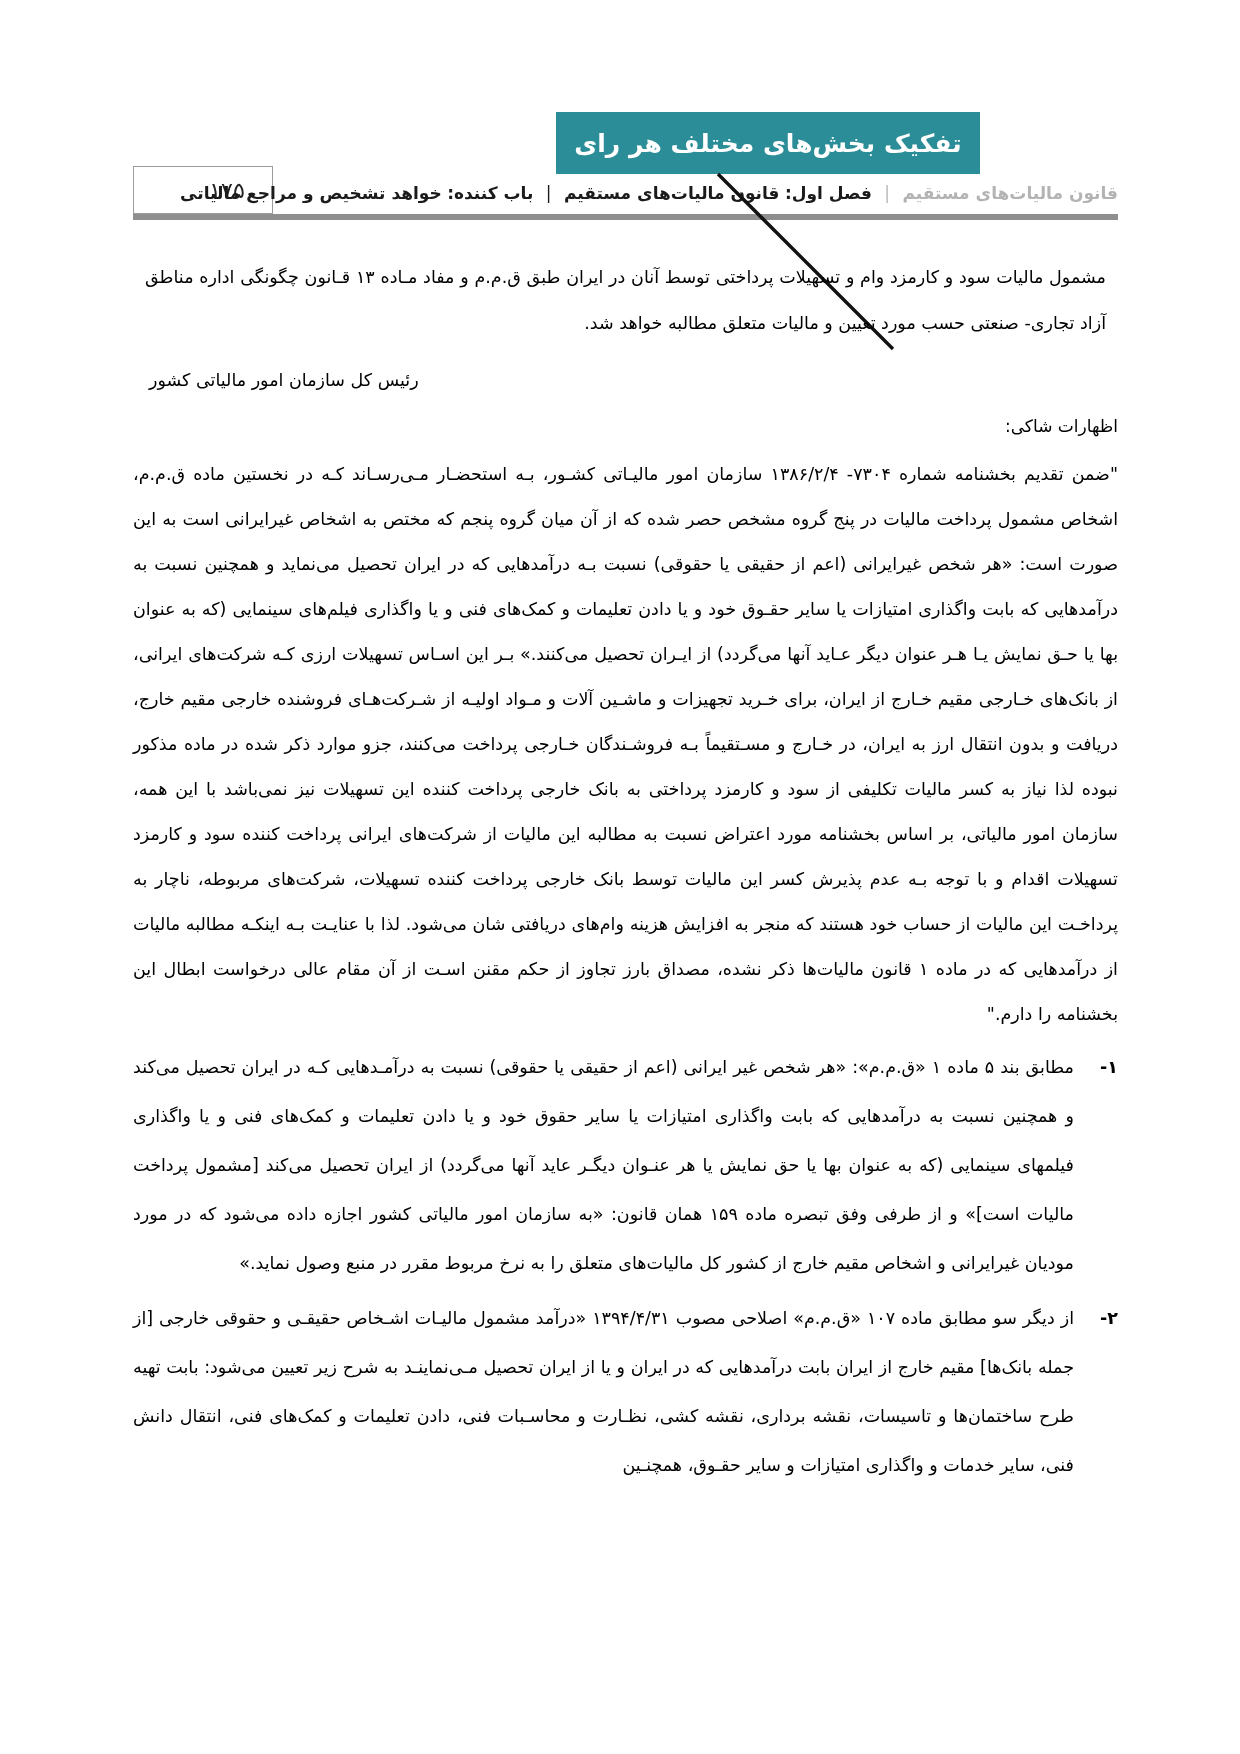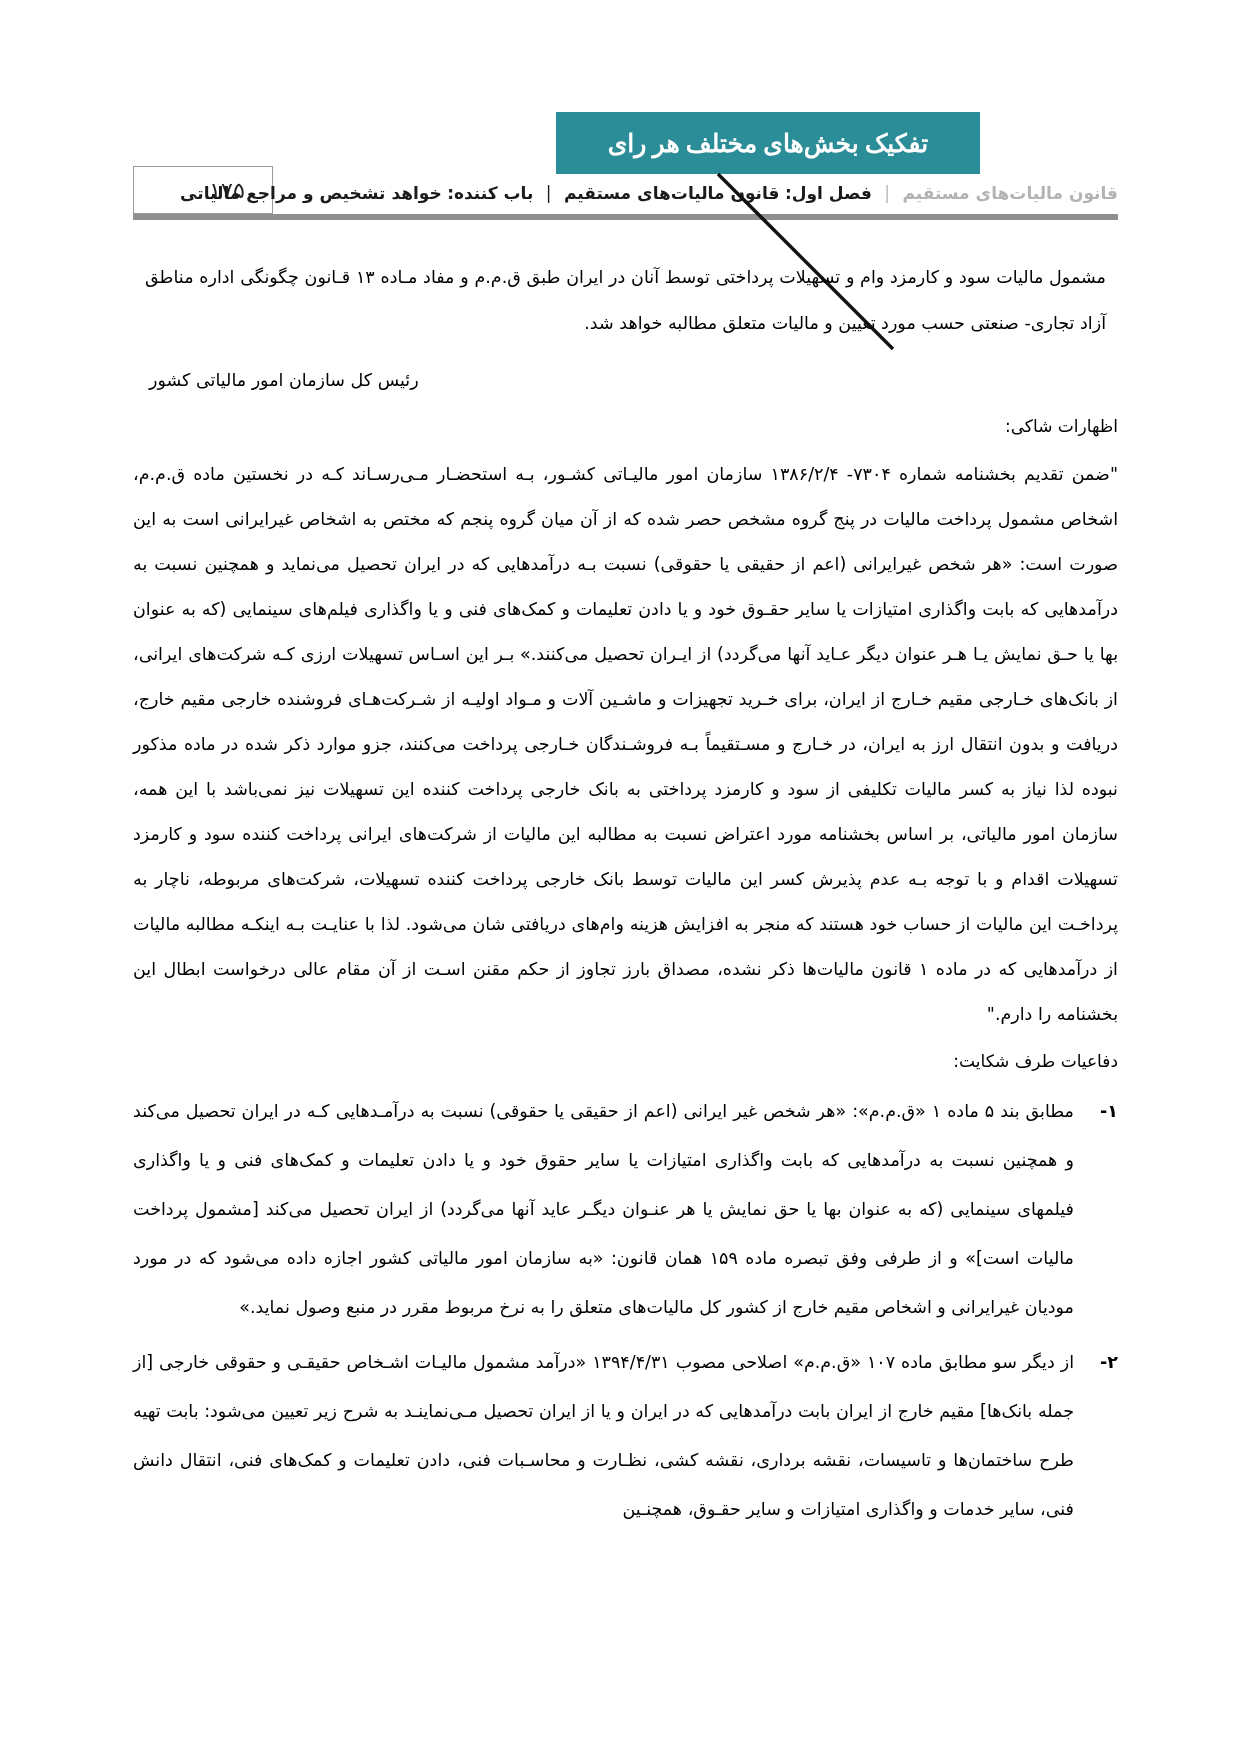--- a/index.html
+++ b/index.html
@@ -42,21 +42,21 @@
   .signature{line-height:44px;text-align:left;margin:4px 0 0 16px;}
   .sec-heading{font-size:17px;font-weight:normal;margin:8px 0 10px 0;line-height:32px;}
   .body-par{line-height:45px;text-align:justify;margin:0;}
   .defense-list{margin-top:6px;}
   .d-item{position:relative;padding-right:44px;line-height:49px;text-align:justify;margin:0 0 6px 0;}
   .d-item .marker{position:absolute;right:0;top:0;font-weight:600;}
 </style>
 </head>
 <body>
 
-<div class="banner" style="background: rgb(43, 141, 151); color: rgb(255, 255, 255); font-family: Liberation Serif, serif;">
+<div class="banner" style="background: rgb(43, 141, 151); color: rgb(255, 255, 255);">
   <span>تفکیک بخش‌های مختلف هر رای</span>
 </div>
 
 <div class="pagenum-box">
   <span>۱۷۵</span>
 </div>
 
 <div class="breadcrumb">
   <span class="crumb-gray">قانون مالیات‌های مستقیم</span>
   <span class="sep-gray">|</span>
@@ -76,21 +76,20 @@
 <div class="content">
 
   <p class="intro">مشمول مالیات سود و کارمزد وام و تسهیلات پرداختی توسط آنان در ایران طبق ق.م.م و مفاد مـاده ۱۳ قـانون چگونگی اداره مناطق آزاد تجاری- صنعتی حسب مورد تعیین و مالیات متعلق مطالبه خواهد شد.</p>
 
   <p class="signature">رئیس کل سازمان امور مالیاتی کشور</p>
 
   <div class="sec-heading">اظهارات شاکی:</div>
 
   <p class="body-par">"ضمن تقدیم بخشنامه شماره ۷۳۰۴- ۱۳۸۶/۲/۴ سازمان امور مالیـاتی کشـور، بـه استحضـار مـی‌رسـاند کـه در نخستین ماده ق.م.م، اشخاص مشمول پرداخت مالیات در پنج گروه مشخص حصر شده که از آن میان گروه پنجم که مختص به اشخاص غیرایرانی است به این صورت است: «هر شخص غیرایرانی (اعم از حقیقی یا حقوقی) نسبت بـه درآمدهایی که در ایران تحصیل می‌نماید و همچنین نسبت به درآمدهایی که بابت واگذاری امتیازات یا سایر حقـوق خود و یا دادن تعلیمات و کمک‌های فنی و یا واگذاری فیلم‌های سینمایی (که به عنوان بها یا حـق نمایش یـا هـر عنوان دیگر عـاید آنها می‌گردد) از ایـران تحصیل می‌کنند.» بـر این اسـاس تسهیلات ارزی کـه شرکت‌های ایرانی، از بانک‌های خـارجی مقیم خـارج از ایران، برای خـرید تجهیزات و ماشـین آلات و مـواد اولیـه از شـرکت‌هـای فروشنده خارجی مقیم خارج، دریافت و بدون انتقال ارز به ایران، در خـارج و مسـتقیماً بـه فروشـندگان خـارجی پرداخت می‌کنند، جزو موارد ذکر شده در ماده مذکور نبوده لذا نیاز به کسر مالیات تکلیفی از سود و کارمزد پرداختی به بانک خارجی پرداخت کننده این تسهیلات نیز نمی‌باشد با این همه، سازمان امور مالیاتی، بر اساس بخشنامه مورد اعتراض نسبت به مطالبه این مالیات از شرکت‌های ایرانی پرداخت کننده سود و کارمزد تسهیلات اقدام و با توجه بـه عدم پذیرش کسر این مالیات توسط بانک خارجی پرداخت کننده تسهیلات، شرکت‌های مربوطه، ناچار به پرداخـت این مالیات از حساب خود هستند که منجر به افزایش هزینه وام‌های دریافتی شان می‌شود. لذا با عنایـت بـه اینکـه مطالبه مالیات از درآمدهایی که در ماده ۱ قانون مالیات‌ها ذکر نشده، مصداق بارز تجاوز از حکم مقنن اسـت از آن مقام عالی درخواست ابطال این بخشنامه را دارم."</p>
 
-  <div class="sec-heading">دفاعیات طرف شکایت:</div>
 
   <div class="defense-list">
     <div class="d-item">
       <span class="marker">۱-</span>
       <span>مطابق بند ۵ ماده ۱ «ق.م.م»: «هر شخص غیر ایرانی (اعم از حقیقی یا حقوقی) نسبت به درآمـدهایی کـه در ایران تحصیل می‌کند و همچنین نسبت به درآمدهایی که بابت واگذاری امتیازات یا سایر حقوق خود و یا دادن تعلیمات و کمک‌های فنی و یا واگذاری فیلمهای سینمایی (که به عنوان بها یا حق نمایش یا هر عنـوان دیگـر عاید آنها می‌گردد) از ایران تحصیل می‌کند [مشمول پرداخت مالیات است]» و از طرفی وفق تبصره ماده ۱۵۹ همان قانون: «به سازمان امور مالیاتی کشور اجازه داده می‌شود که در مورد مودیان غیرایرانی و اشخاص مقیم خارج از کشور کل مالیات‌های متعلق را به نرخ مربوط مقرر در منبع وصول نماید.»</span>
     </div>
     <div class="d-item">
       <span class="marker">۲-</span>
       <span>از دیگر سو مطابق ماده ۱۰۷ «ق.م.م» اصلاحی مصوب ۱۳۹۴/۴/۳۱ «درآمد مشمول مالیـات اشـخاص حقیقـی و حقوقی خارجی [از جمله بانک‌ها] مقیم خارج از ایران بابت درآمدهایی که در ایران و یا از ایران تحصیل مـی‌نماینـد به شرح زیر تعیین می‌شود: بابت تهیه طرح ساختمان‌ها و تاسیسات، نقشه برداری، نقشه کشی، نظـارت و محاسـبات فنی، دادن تعلیمات و کمک‌های فنی، انتقال دانش فنی، سایر خدمات و واگذاری امتیازات و سایر حقـوق، همچنـین</span>
     </div>

